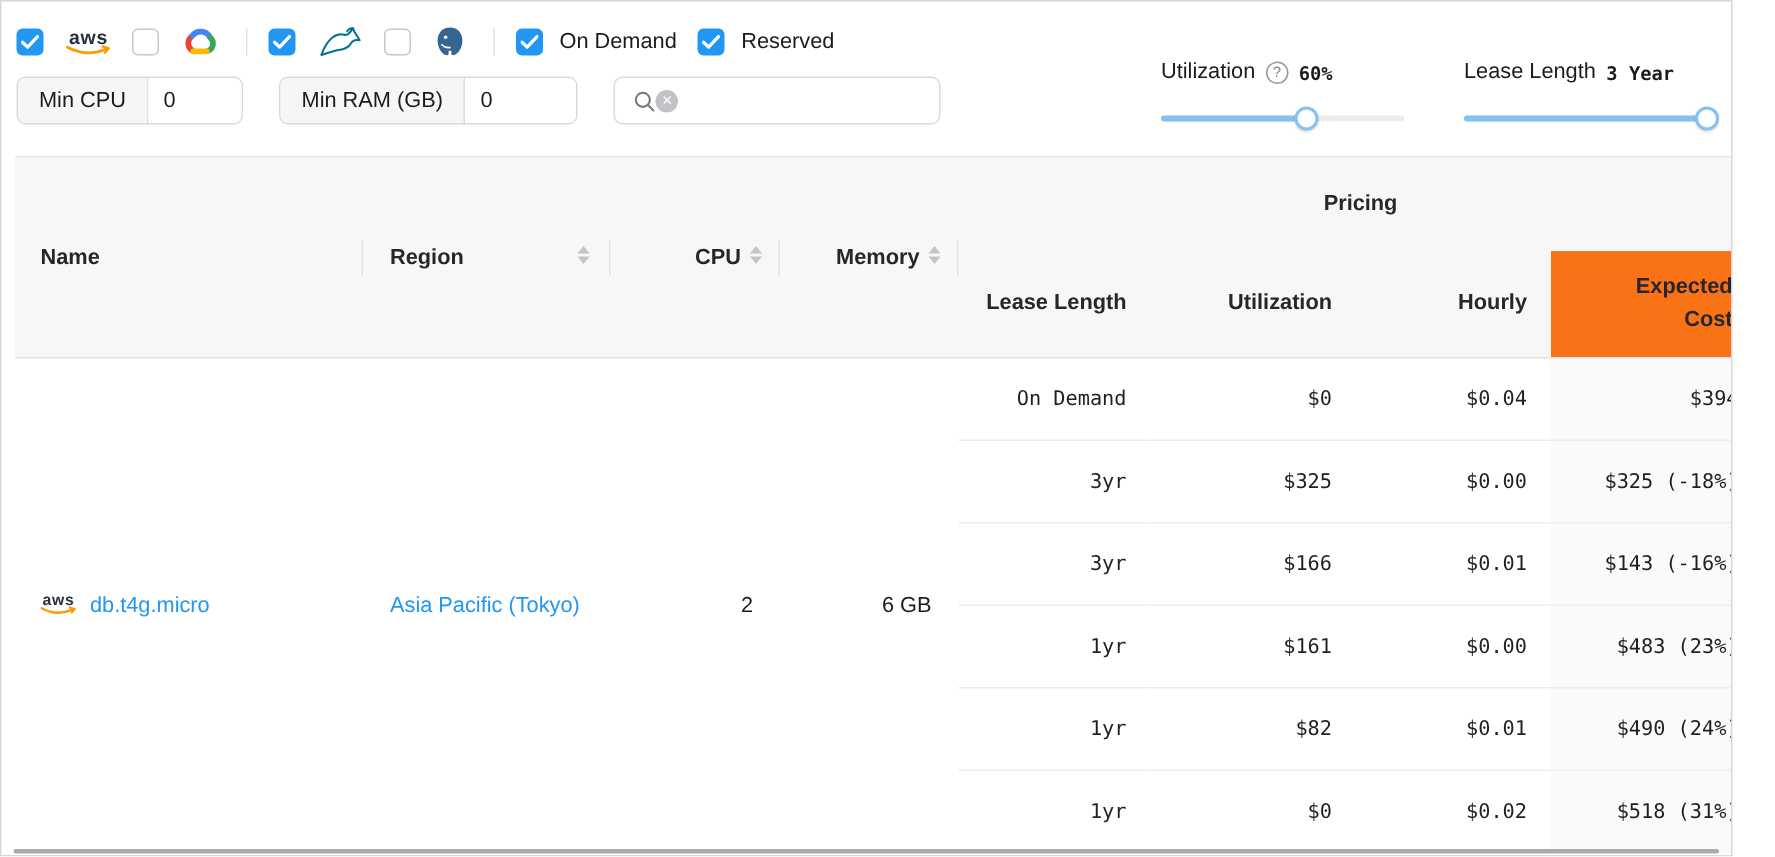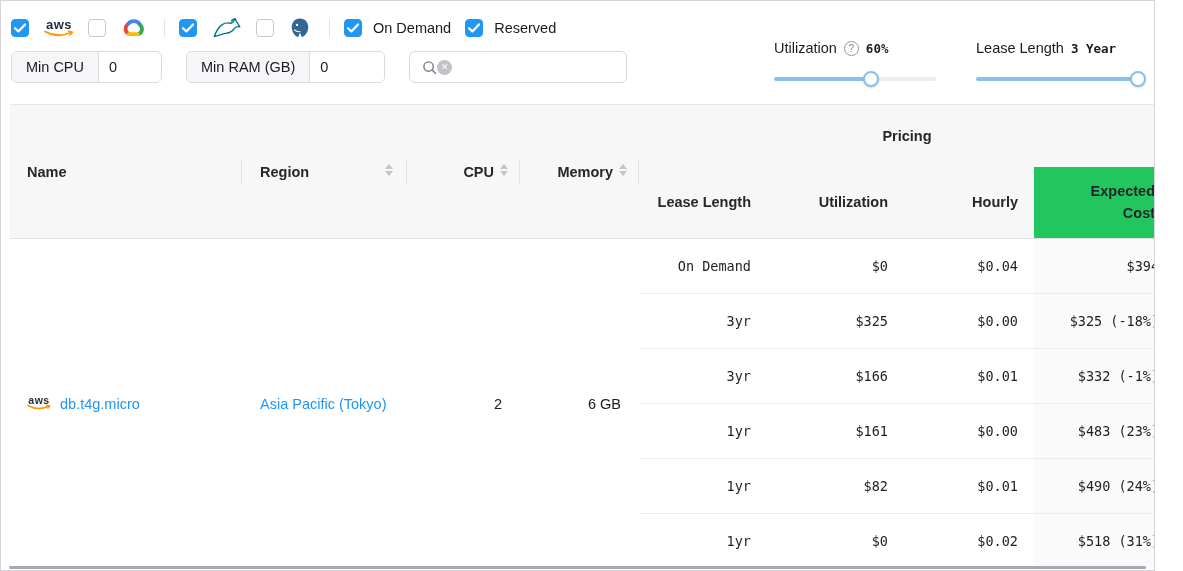--- a/index.html
+++ b/index.html
@@ -56,21 +56,21 @@
   thead { border-top:1px solid #e7e7ea; border-bottom:1px solid #e2e2e5; }
   tr.h1 { height:62px; }
   tr.h2 { height:72px; }
   th .hflex { display:flex; align-items:flex-start; }
   th.th-name { text-align:left; }
   th.th-name .hflex { padding-left:17px; }
   th.th-region .hflex { padding:0 14px 0 18px; justify-content:space-between; }
   th.th-cpu .hflex, th.th-mem .hflex { padding-right:12px; justify-content:flex-end; gap:6px; }
   th.th-pricing { text-align:center; font-weight:600; vertical-align:middle; }
   th.th-sub { text-align:right; padding-right:16px; }
-  th.th-exp { background:#22c55e; }
+  th.th-exp { background:#f97316; }
   th.th-exp .hflex { justify-content:flex-end; padding-right:8px; gap:4px; }
   th.th-exp .exp-label { width:76px; text-align:right; line-height:22px; }
   th .divider { position:absolute; right:0; top:50%; margin-top:-12px; height:24px; width:1px; background:#e2e2e6; }
 
   .sort { display:inline-flex; flex-direction:column; gap:2.5px; cursor:pointer; }
   .sort i { width:0; height:0; border-left:4.5px solid transparent; border-right:4.5px solid transparent; display:block; }
   .sort .up { border-bottom:5.5px solid #c4c4c9; }
   .sort .down { border-top:5.5px solid #c4c4c9; }
   .sort.active .up { border-bottom-color:#3d9df0; }
 
@@ -317,21 +317,21 @@
         <tr>
           <td class="mono">3yr</td>
           <td class="mono">$325</td>
           <td class="mono">$0.00</td>
           <td class="mono cell-exp">$325 (-18%)</td>
         </tr>
         <tr>
           <td class="mono">3yr</td>
           <td class="mono">$166</td>
           <td class="mono">$0.01</td>
-          <td class="mono cell-exp">$332 (-1%)</td>
+          <td class="mono cell-exp">$143 (-16%)</td>
         </tr>
         <tr>
           <td class="mono">1yr</td>
           <td class="mono">$161</td>
           <td class="mono">$0.00</td>
           <td class="mono cell-exp">$483 (23%)</td>
         </tr>
         <tr>
           <td class="mono">1yr</td>
           <td class="mono">$82</td>

